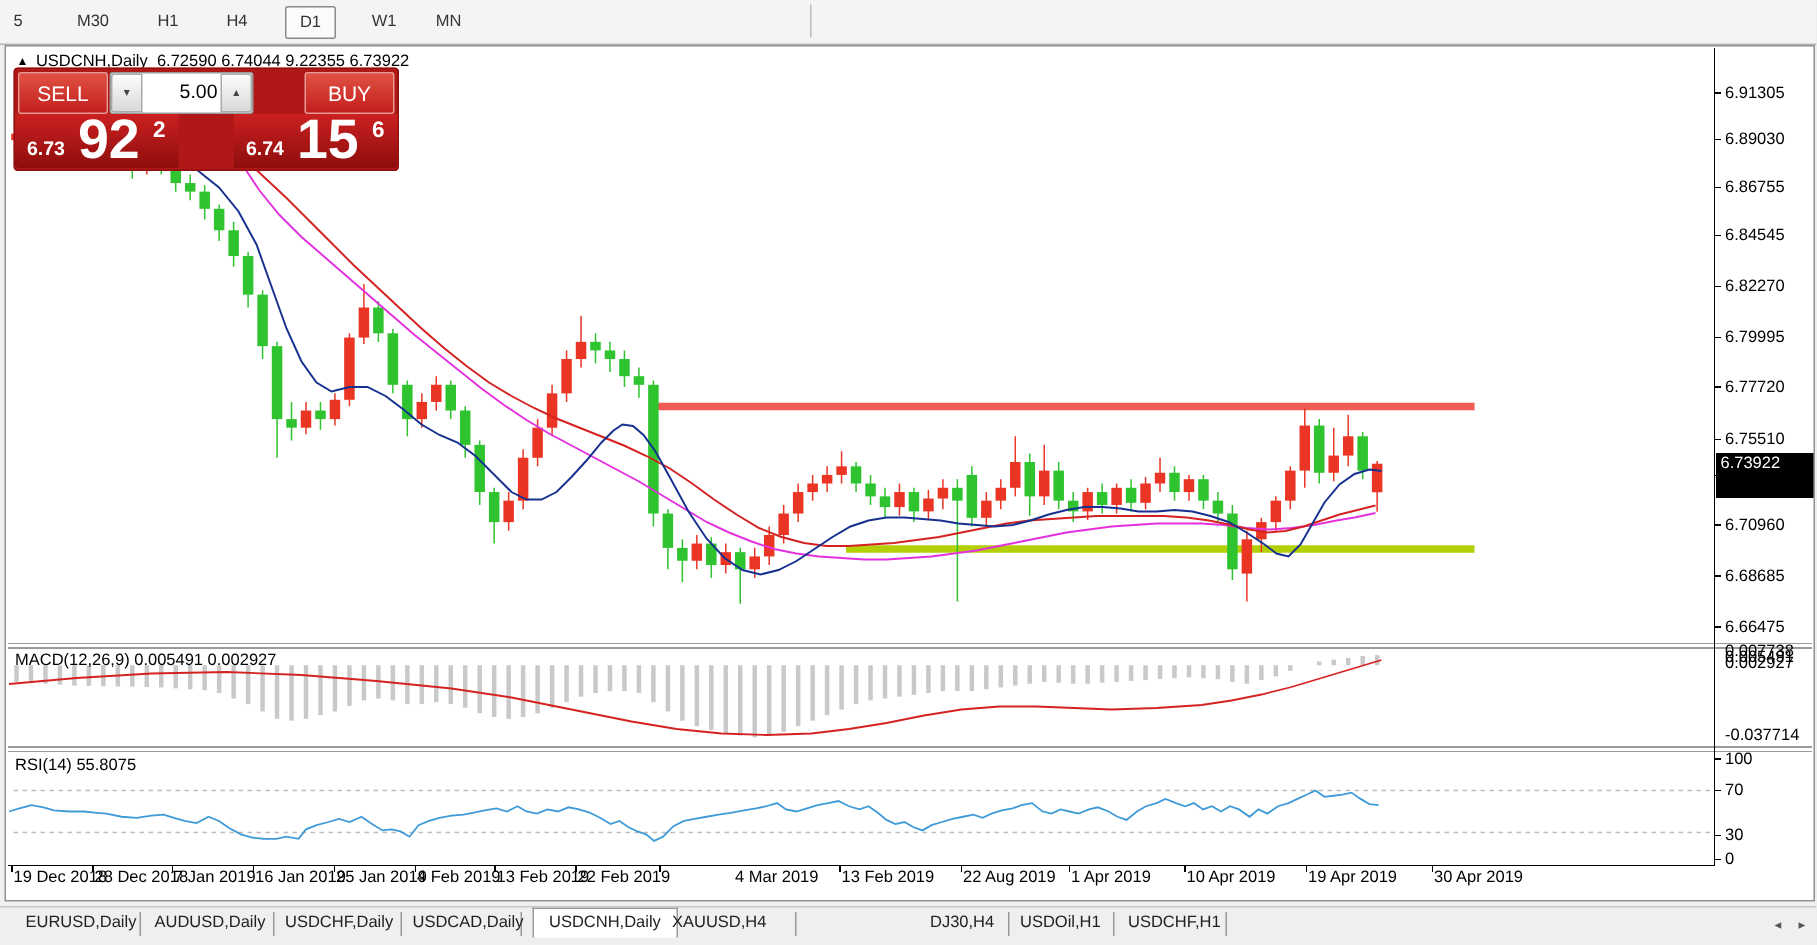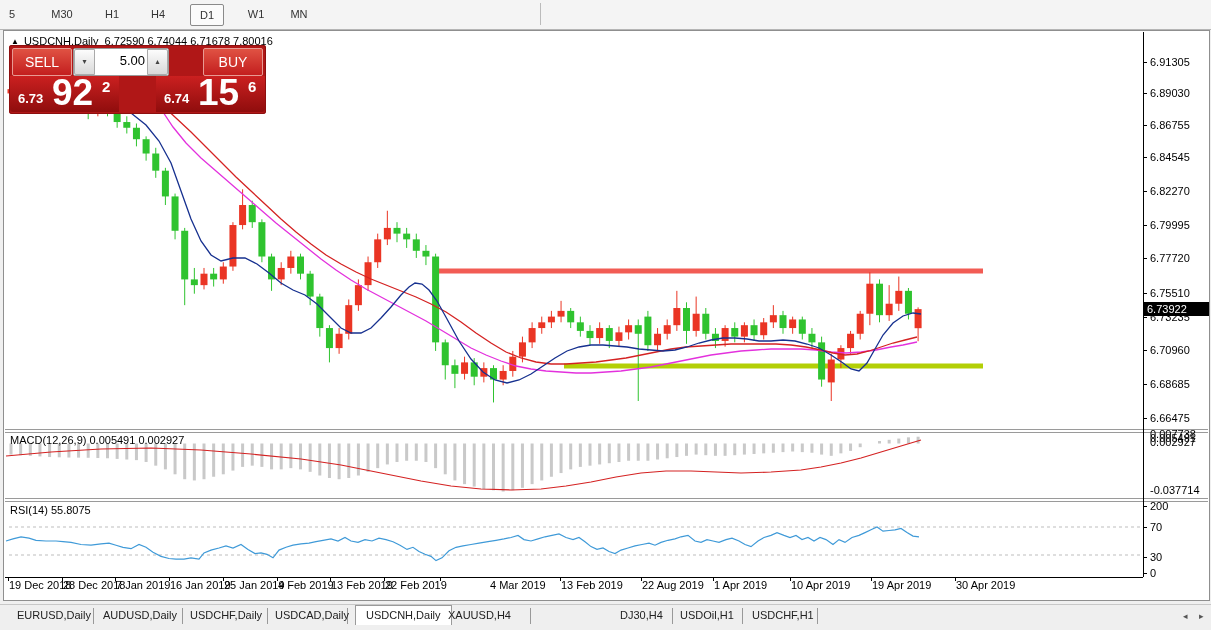--- a/index.html
+++ b/index.html
@@ -10,21 +10,21 @@
   .tf-btn.active{background:#fbfbfb;border:1px solid #8a8a8a;border-radius:2px;}
   .tb-sep{position:absolute;top:3px;width:1px;height:22px;background:#bbb;}
   
   #chartwin{position:absolute;left:3px;top:30px;width:1205px;height:569px;background:#ffffff;border:1px solid #8f8f8f;}
   #chartsvg{position:absolute;left:0;top:0;}
   .wtext{position:absolute;font-size:11px;color:#000;white-space:nowrap;}
   #title{left:7px;top:4px;}
   #title .tri{font-size:8px;margin-right:5px;position:relative;top:-1px;}
   .axis-label{position:absolute;left:1146px;font-size:11px;color:#000;white-space:nowrap;}
   .date-label{position:absolute;top:548px;font-size:11px;color:#000;white-space:nowrap;}
-  #price-badge{position:absolute;left:1140px;width:62px;height:14px;background:#000;color:#fff;font-size:11px;line-height:14px;padding-left:3px;}
+  #price-badge{position:absolute;left:1140px;width:62px;height:30px;background:#000;color:#fff;font-size:11px;line-height:14px;padding-left:3px;}
   #macd-label{left:6px;top:403px;}
   #rsi-label{left:6px;top:473px;}
   
   #panel{position:absolute;left:5px;top:14px;width:221px;height:69px;background:#b01717;border-radius:3px;box-shadow:0 0 0 1px #8d0f0f inset;padding-left:36px;}
   .pbtn{position:absolute;top:3px;height:26px;background:linear-gradient(#e05243,#c31e1e);border:1px solid #e89a93;border-radius:2px;color:#fff;font-size:14px;text-align:center;line-height:26px;}
   #sellbtn{left:3px;width:58px;}
   #buybtn{right:3px;width:58px;}
   #volbox{position:absolute;left:64px;top:3px;width:94px;height:26px;background:#fff;border:1px solid #9a9a9a;border-radius:2px;}
   .spin{position:absolute;top:0;width:19px;height:24px;background:linear-gradient(#fcfcfc,#d9d9d9);border:1px solid #aaa;font-size:8px;color:#444;text-align:center;line-height:24px;}
   #vol-down{left:0;border-radius:2px 0 0 2px;}
@@ -388,21 +388,21 @@
         <line x1="439" y1="576" x2="439" y2="580" stroke="#000" stroke-width="1" shape-rendering="crispEdges"></line>
         <line x1="559" y1="576" x2="559" y2="580" stroke="#000" stroke-width="1" shape-rendering="crispEdges"></line>
         <line x1="640" y1="576" x2="640" y2="580" stroke="#000" stroke-width="1" shape-rendering="crispEdges"></line>
         <line x1="712" y1="576" x2="712" y2="580" stroke="#000" stroke-width="1" shape-rendering="crispEdges"></line>
         <line x1="789" y1="576" x2="789" y2="580" stroke="#000" stroke-width="1" shape-rendering="crispEdges"></line>
         <line x1="870" y1="576" x2="870" y2="580" stroke="#000" stroke-width="1" shape-rendering="crispEdges"></line>
         <line x1="954" y1="576" x2="954" y2="580" stroke="#000" stroke-width="1" shape-rendering="crispEdges"></line>
       </svg>
 
     <div id="title" class="wtext">
-      <span class="tri">▲</span><span>USDCNH,Daily</span>&nbsp;&nbsp;<span>6.72590 6.74044 6.71678 7.80016</span>
+      <span class="tri">▲</span><span>USDCNH,Daily</span>&nbsp;&nbsp;<span>6.72590 6.74044 9.22355 6.73922</span>
     </div>
 
     <div id="panel">
       <div id="sellbtn" class="pbtn">SELL</div>
       <div id="volbox">
         <div id="vol-down" class="spin">▾</div>
         <div id="volval">5.00</div>
         <div id="vol-up" class="spin">▴</div>
       </div>
       <div id="buybtn" class="pbtn">BUY</div>
@@ -431,21 +431,21 @@
       <div class="axis-label" style="top: 256px;">6.75510</div>
       <div class="axis-label" style="top: 280px;">6.73235</div>
       <div class="axis-label" style="top: 313px;">6.70960</div>
       <div class="axis-label" style="top: 347px;">6.68685</div>
       <div class="axis-label" style="top: 381px;">6.66475</div>
       <div id="price-badge" style="top: 271px;">6.73922</div>
       <div class="axis-label" style="top: 397px;">0.007738</div>
       <div class="axis-label" style="top: 401px;">0.005491</div>
       <div class="axis-label" style="top: 405px;">0.002927</div>
       <div class="axis-label" style="top: 453px;">-0.037714</div>
-      <div class="axis-label" style="top: 469px;">200</div>
+      <div class="axis-label" style="top: 469px;">100</div>
       <div class="axis-label" style="top: 490px;">70</div>
       <div class="axis-label" style="top: 520px;">30</div>
       <div class="axis-label" style="top: 536px;">0</div>
       <div class="date-label" style="left: 5px;">19 Dec 2018</div>
       <div class="date-label" style="left: 59px;">28 Dec 2018</div>
       <div class="date-label" style="left: 112px;">7 Jan 2019</div>
       <div class="date-label" style="left: 166px;">16 Jan 2019</div>
       <div class="date-label" style="left: 220px;">25 Jan 2019</div>
       <div class="date-label" style="left: 274px;">4 Feb 2019</div>
       <div class="date-label" style="left: 327px;">13 Feb 2019</div>

